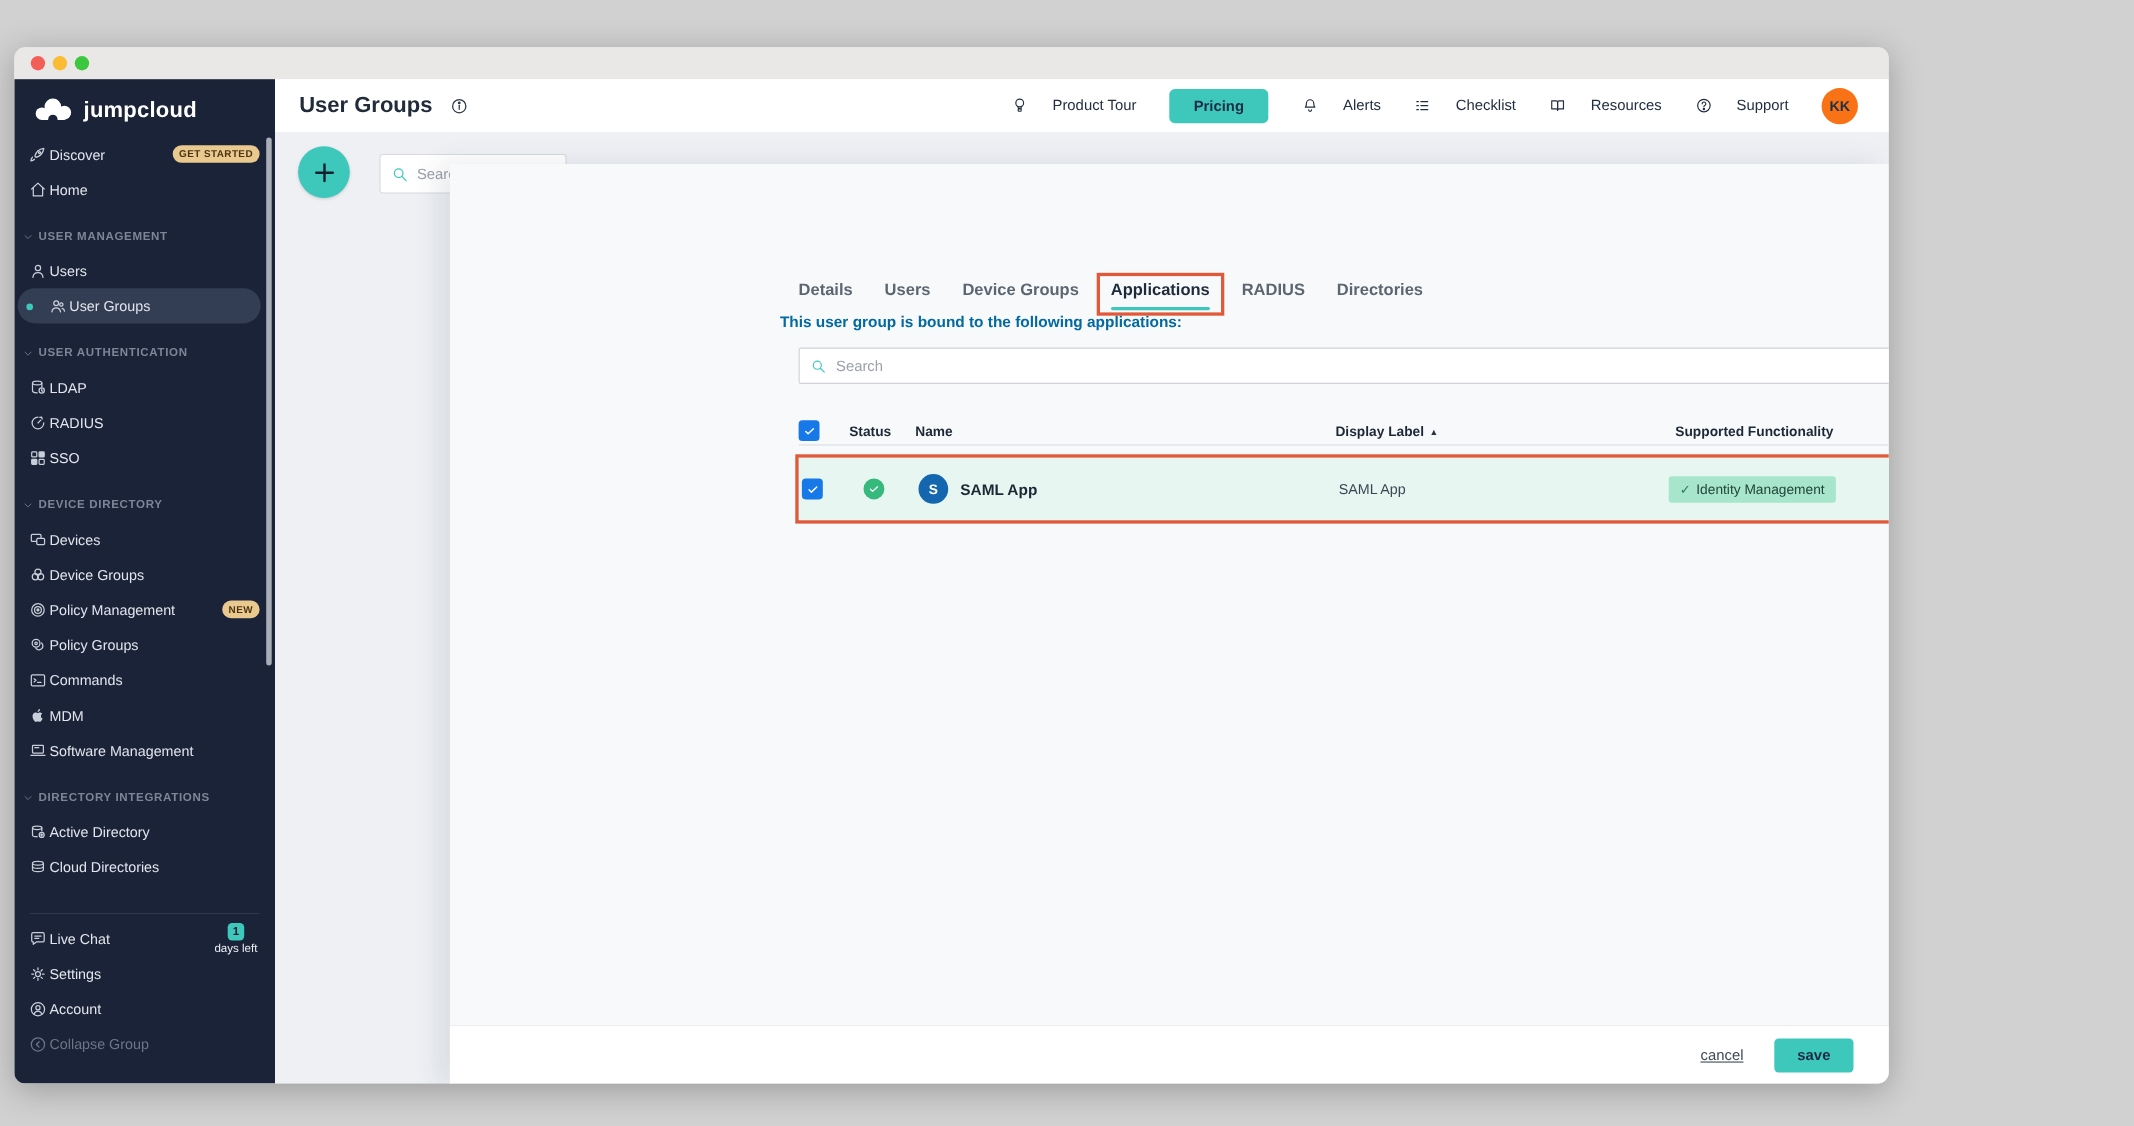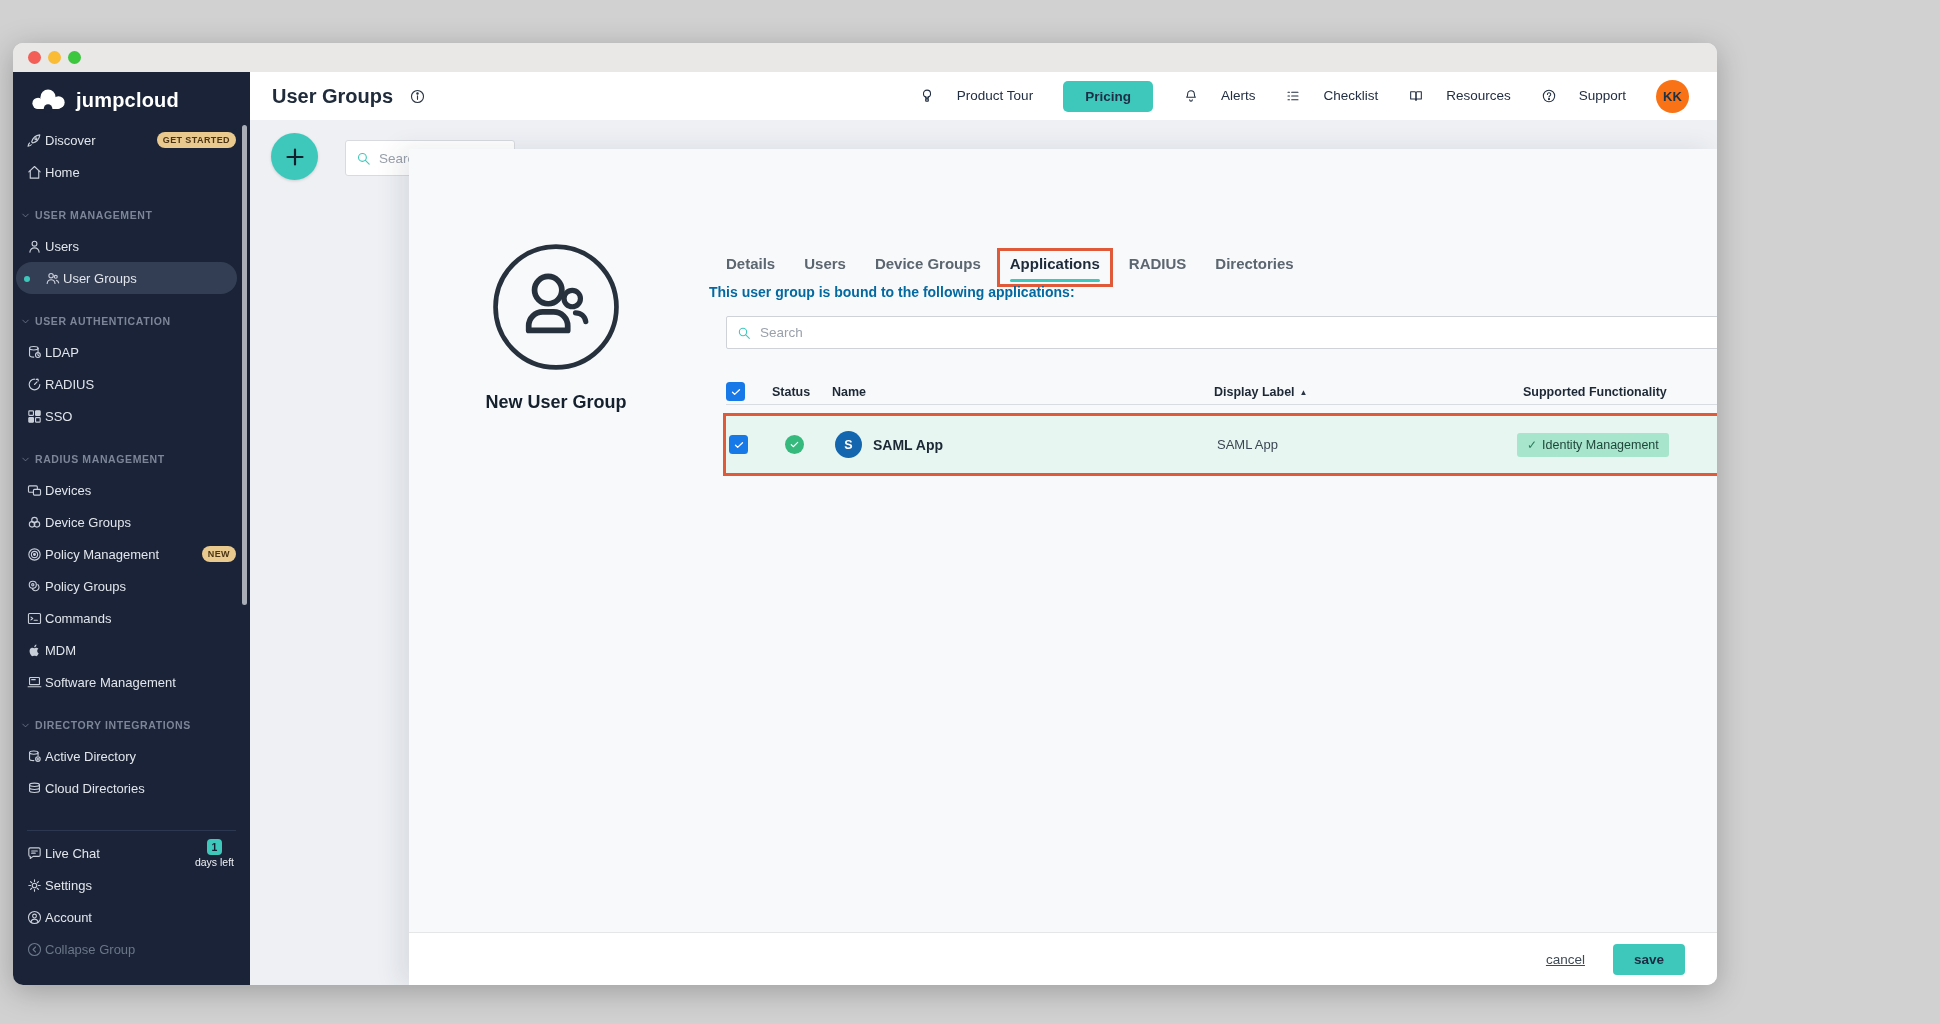--- a/index.html
+++ b/index.html
@@ -246,21 +246,21 @@
               </svg>
             </span>
             <span class="sb-label">SSO</span>
       </div>
           <div class="sb-section-header">
       <span class="icon">
               <svg viewBox="0 0 24 24">
                 <path d="M6 9l6 6 6-6"></path>
               </svg>
             </span>
-            <span>RADIUS MANAGEMENT</span>
+            <span>DEVICE DIRECTORY</span>
           </div>
           <div class="sb-item">
       <span class="icon">
               <svg viewBox="0 0 24 24">
                 <rect x="3.5" y="5.5" width="12.5" height="9" rx="1.4"></rect>
                 <rect x="10.5" y="10.5" width="10" height="8" rx="1.4" fill="#1a2337"></rect>
               </svg>
             </span>
             <span class="sb-label">Devices</span>
       </div>
@@ -480,32 +480,20 @@
           </span>
         <input type="text" placeholder="Search" style="">
       </div>
     </div>
 
     <aside class="drawer">
       <button class="drawer-close" id="drawer-close"><svg viewBox="0 0 24 24">
             <path d="M5 5l14 14M19 5L5 19" stroke-width="1.7"></path>
           </svg></button>
 
-      <div class="group-preview">
-        <span class="icon" id="group-big-icon">
-            <svg viewBox="0 0 100 100">
-              <circle cx="50" cy="50" r="46.5" stroke-width="3.6"></circle>
-              <circle cx="44" cy="37" r="10.5" stroke-width="4.4"></circle>
-              <circle cx="62.5" cy="43.5" r="6.3" stroke-width="4"></circle>
-              <path d="M29 68v-3.5c0-6 4.8-10.8 10.8-10.8h8.4c6 0 10.8 4.8 10.8 10.8V68z" stroke-width="4.4"></path>
-              <path d="M65 54.5c4.2 0 7.3 2.6 7.9 6.8" stroke-width="4"></path>
-            </svg>
-          </span>
-        <div class="group-name">New User Group</div>
-      </div>
 
       <div class="tabs" id="drawer-tabs">
           <div class="tab">Details
     </div>
           <div class="tab">Users
     </div>
           <div class="tab">Device Groups
     </div>
           <div class="tab active">Applications
     <span class="hl-box"></span></div>

